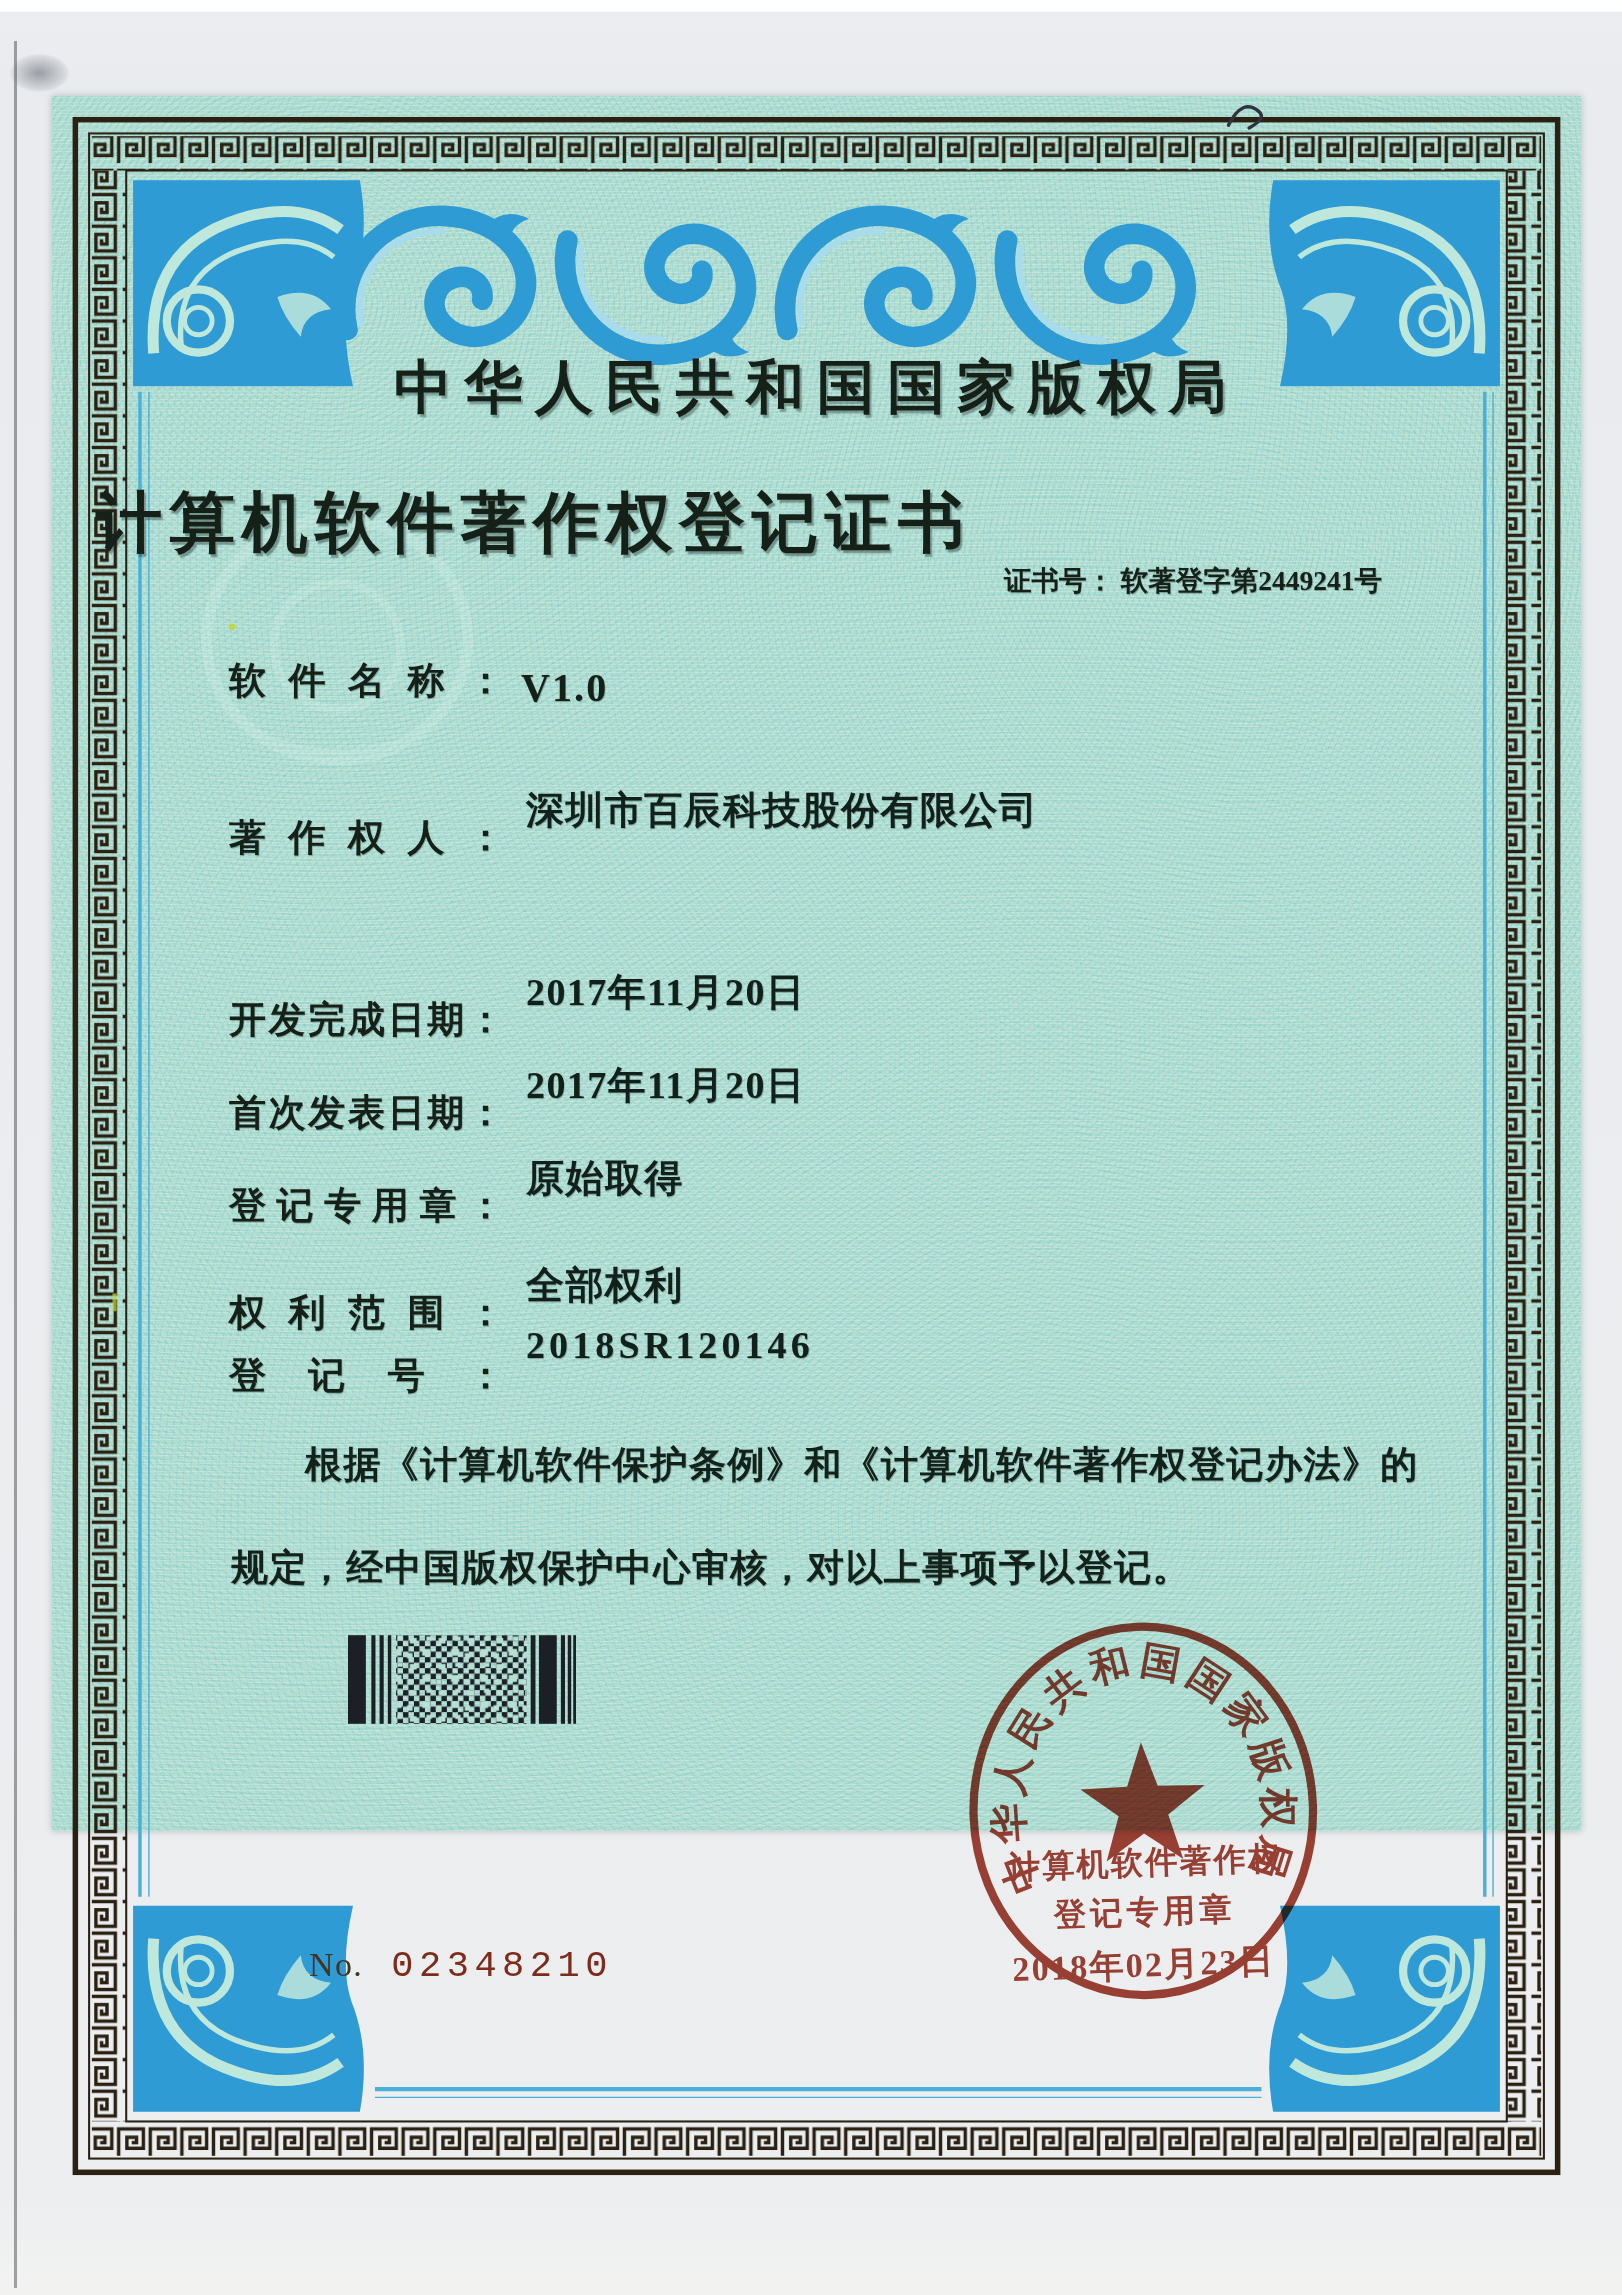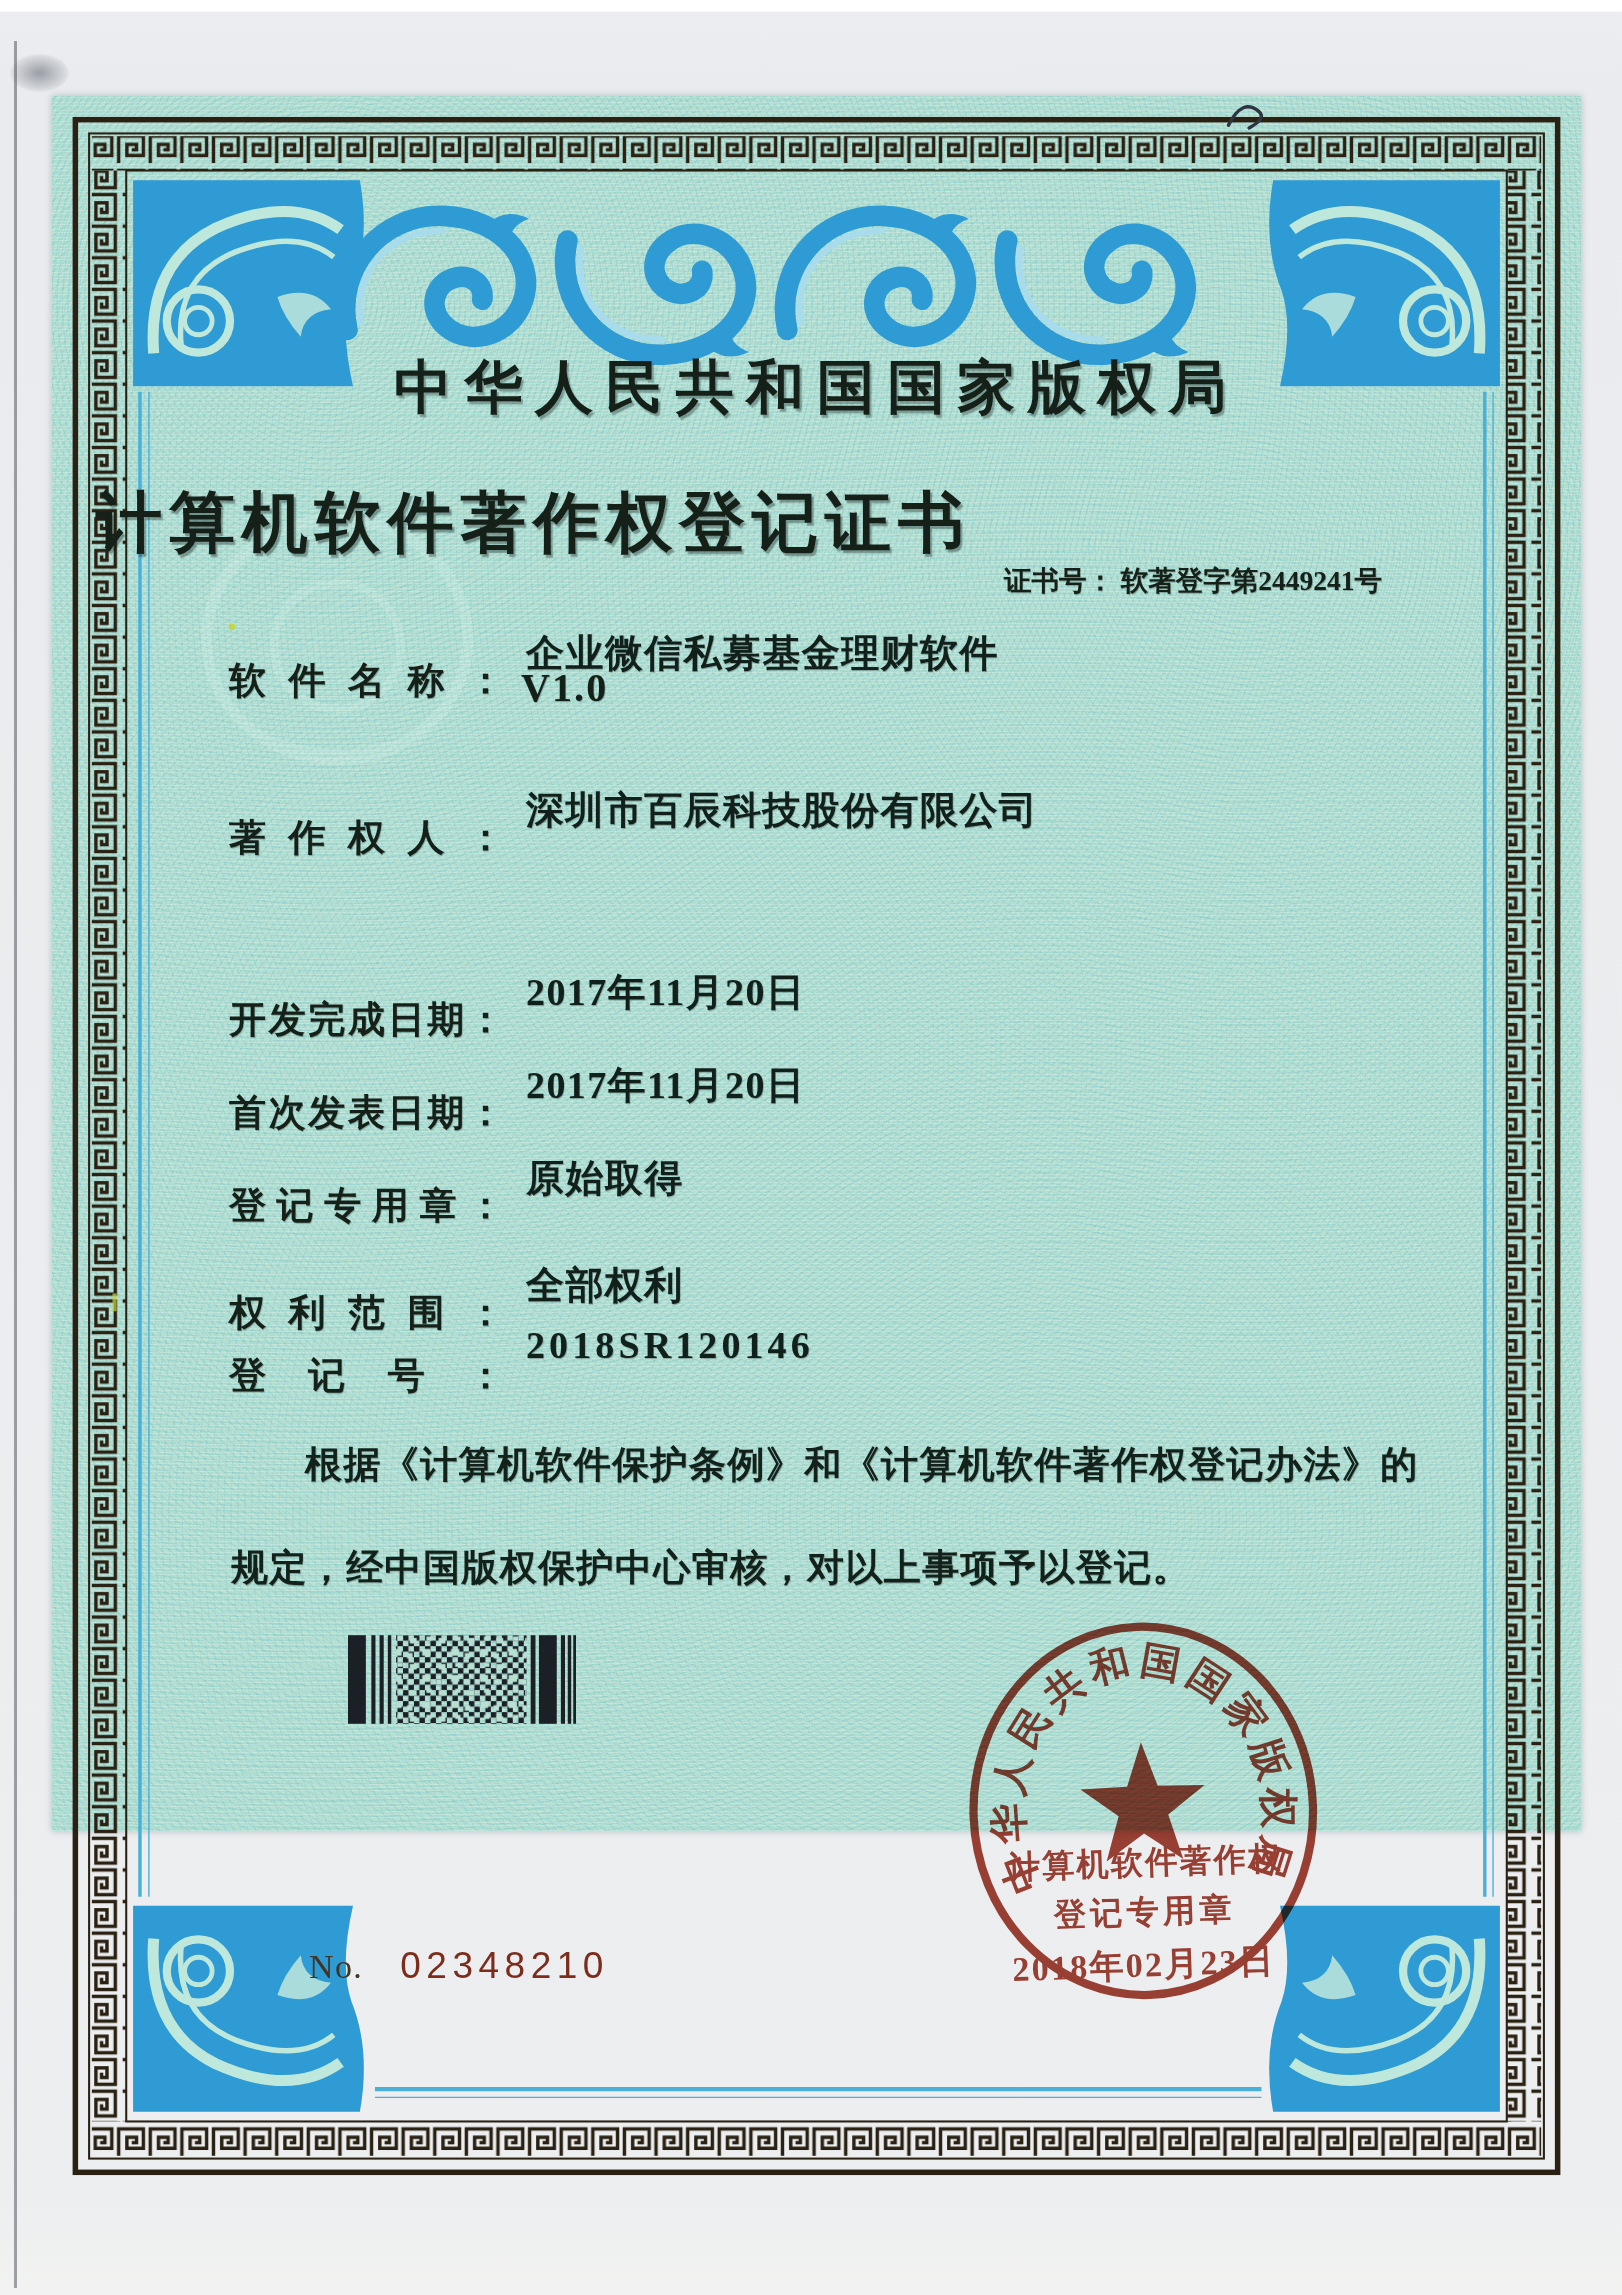--- a/index.html
+++ b/index.html
@@ -35,22 +35,22 @@
          letter-spacing:1.4px;text-shadow:0.7px 1.4px 0.7px rgba(15,30,25,.3);white-space:nowrap;}
   .v2{left:469px;top:568px;font-size:40px;font-weight:bold;letter-spacing:2.1px;
       text-shadow:0.7px 1.4px 0.7px rgba(15,30,25,.3);}
   .stmt{font-size:37px;font-weight:bold;letter-spacing:1.4px;color:#13211b;
         text-shadow:0.7px 1.4px 0.7px rgba(15,30,25,.3);}
   .stmt1{left:253px;top:1344px;}
   .stmt2{left:179px;top:1447px;}
   .barcode{position:absolute;left:296px;top:1539px;width:228px;height:89px;}
   .serial{position:absolute;left:257px;top:1849px;}
   .no-prefix{font-size:34px;font-weight:normal;color:#413626;letter-spacing:1.4px;}
-  .no-digits{font-size:37px;color:#7d2c1c;letter-spacing:5.5px;margin-left:37px;
-             font-family:Liberation Sans, sans-serif;}
+  .no-digits{font-size:37px;color:#7d2c1c;letter-spacing:5.5px;margin-left:28px;
+             font-family:Liberation Mono, monospace;}
 </style>
 </head>
 <body>
 
 <div class="scan">
   <div class="smudge"></div>
   <div class="edge-shadow"></div>
 
   <div class="paper">
 
@@ -122,21 +122,20 @@
     <div class="t title">中华人民共和国国家版权局</div>
     <div class="t subtitle">计算机软件著作权登记证书</div>
 
     <div class="t certno">
       <span>证书号：</span>
       <span>软著登字第2449241号</span>
     </div>
 
     <div class="row" style="top:532px">
       <span class="flabel">软件名称：</span>
-      <span class="fvalue">企业微信私募基金理财软件</span>
     </div>
     <div class="t v2">V1.0</div>
 
     <div class="row" style="top:689px">
       <span class="flabel">著作权人：</span>
       <span class="fvalue">深圳市百辰科技股份有限公司</span>
     </div>
     <div class="row" style="top:871px">
       <span class="flabel">开发完成日期：</span>
       <span class="fvalue">2017年11月20日</span>

